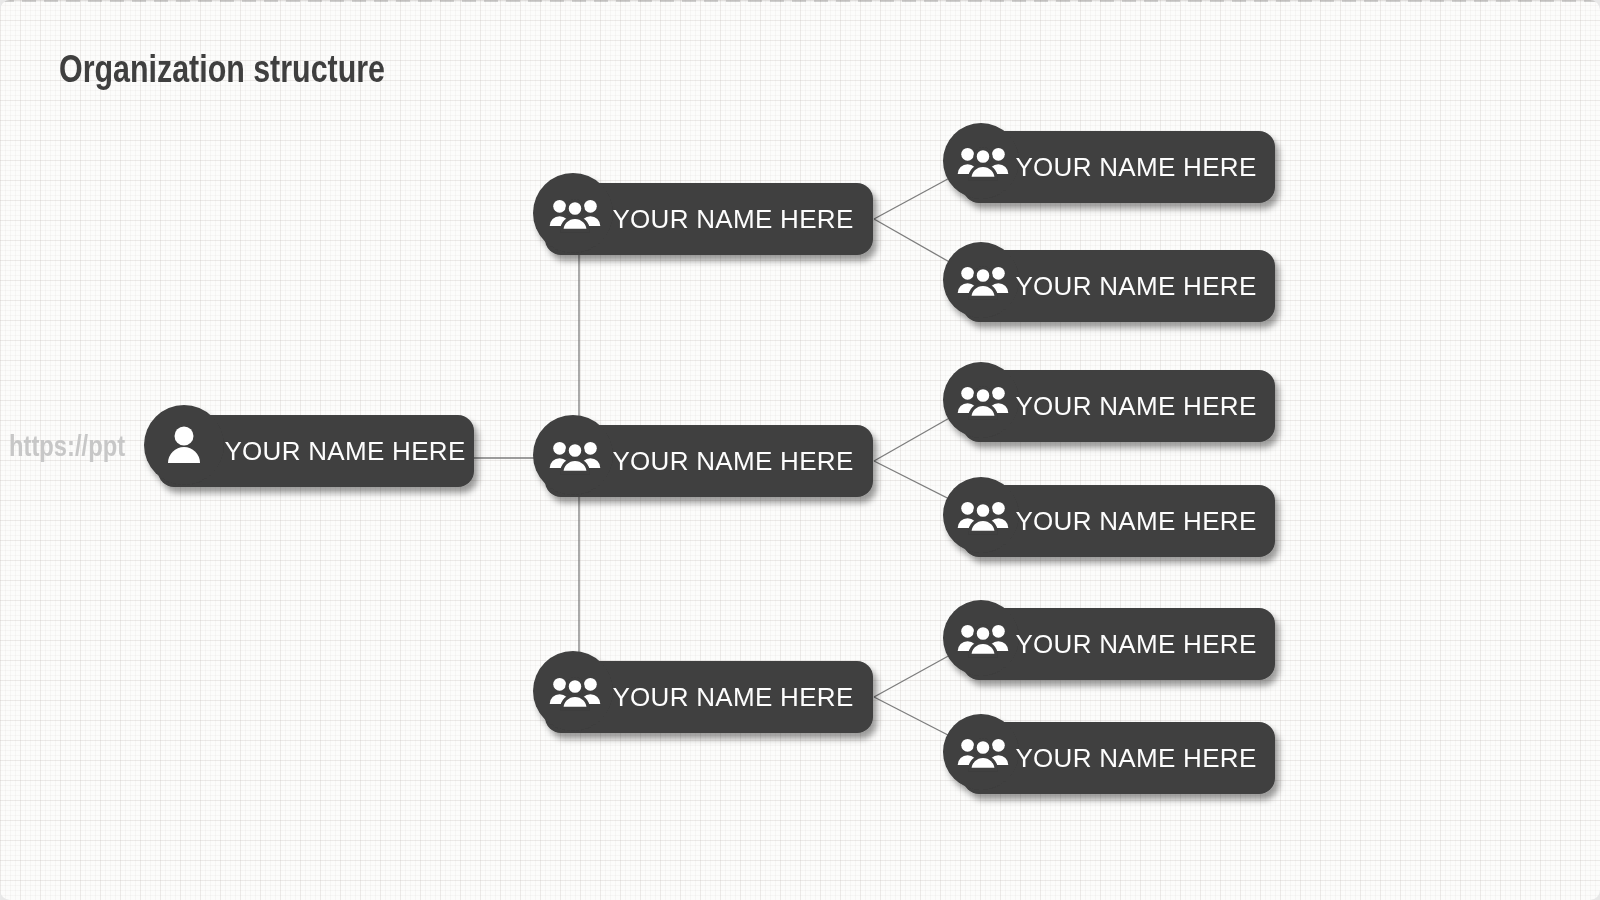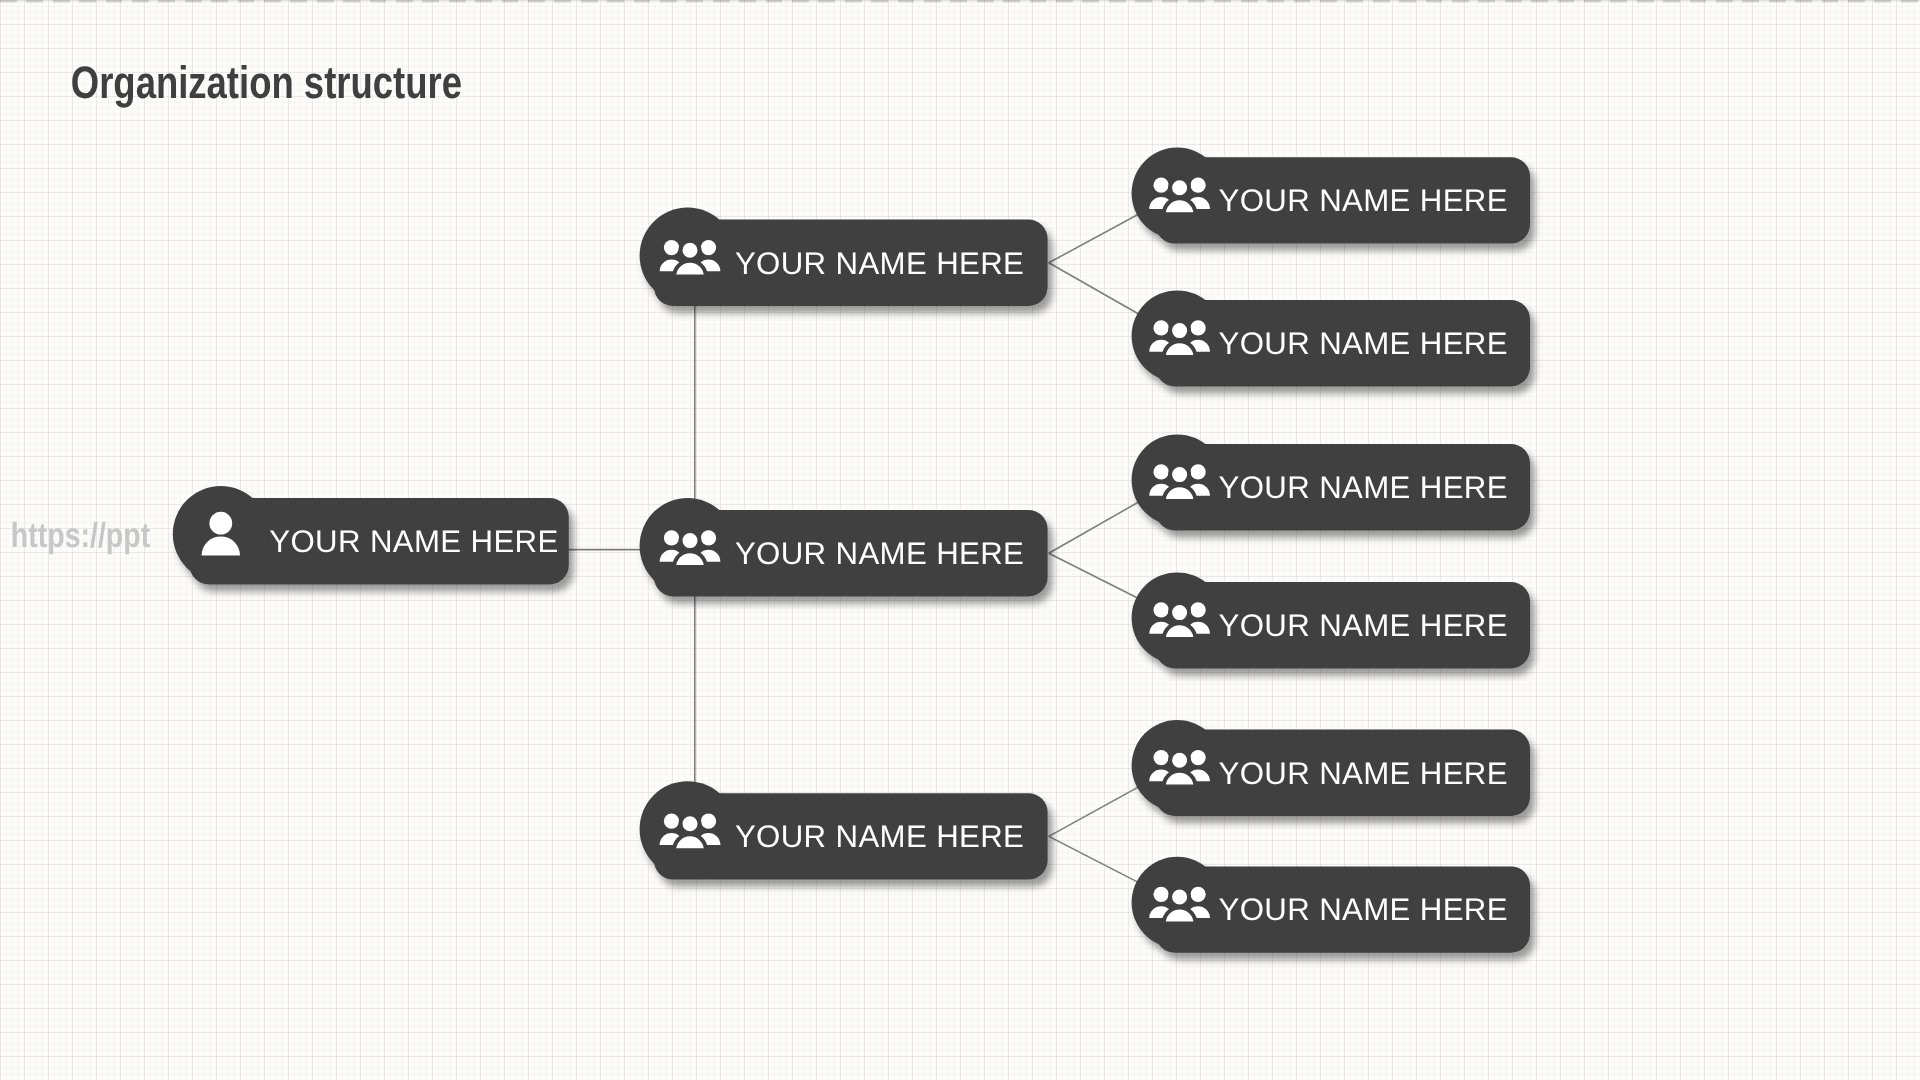--- a/index.html
+++ b/index.html
@@ -8,20 +8,21 @@
     width:1600px;height:900px;
     overflow:hidden;
     background-color:#fcfcfb;
     background-image:
       linear-gradient(rgba(190,183,180,.20) 1px, transparent 1px),
       linear-gradient(90deg, rgba(190,183,180,.20) 1px, transparent 1px),
       linear-gradient(rgba(190,183,180,.09) 1px, transparent 1px),
       linear-gradient(90deg, rgba(190,183,180,.09) 1px, transparent 1px);
     background-size:20px 20px,20px 20px,5px 5px,5px 5px;
     font-family:"Liberation Sans","DejaVu Sans",sans-serif;
+    border-radius:10px;
   }
   .slide::before{
     content:"";position:absolute;top:0;left:0;right:0;height:2px;
     background:repeating-linear-gradient(90deg,
       rgba(70,70,70,.45) 0 14px, rgba(70,70,70,.10) 14px 22px);
     opacity:.55;
   }
   svg{position:absolute;inset:0;}
   .node-shape{fill:#3f3f3f;}
   .node-label{

